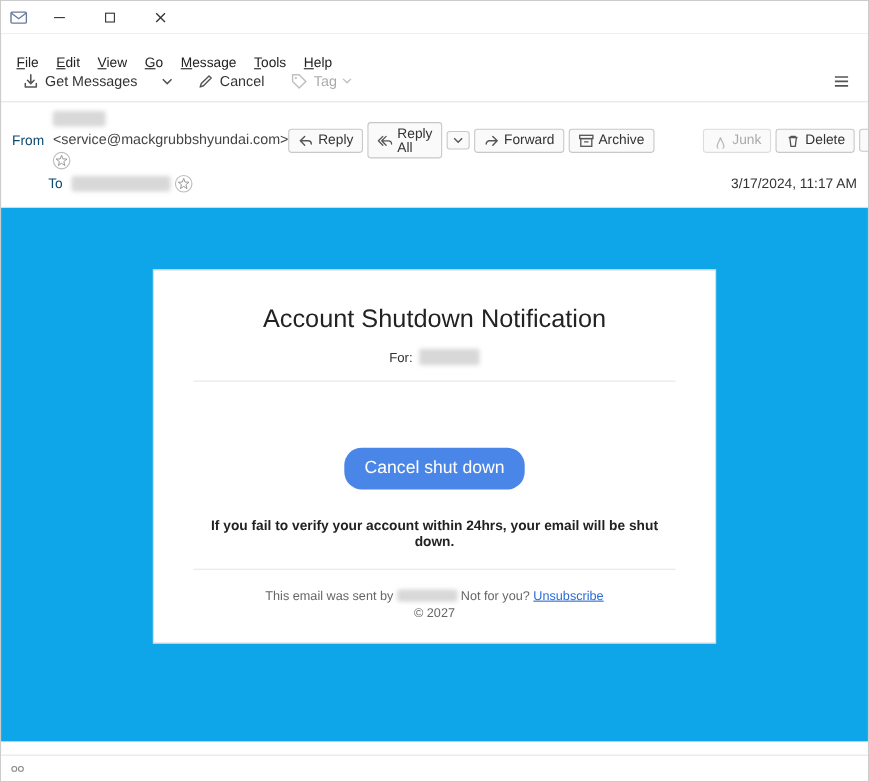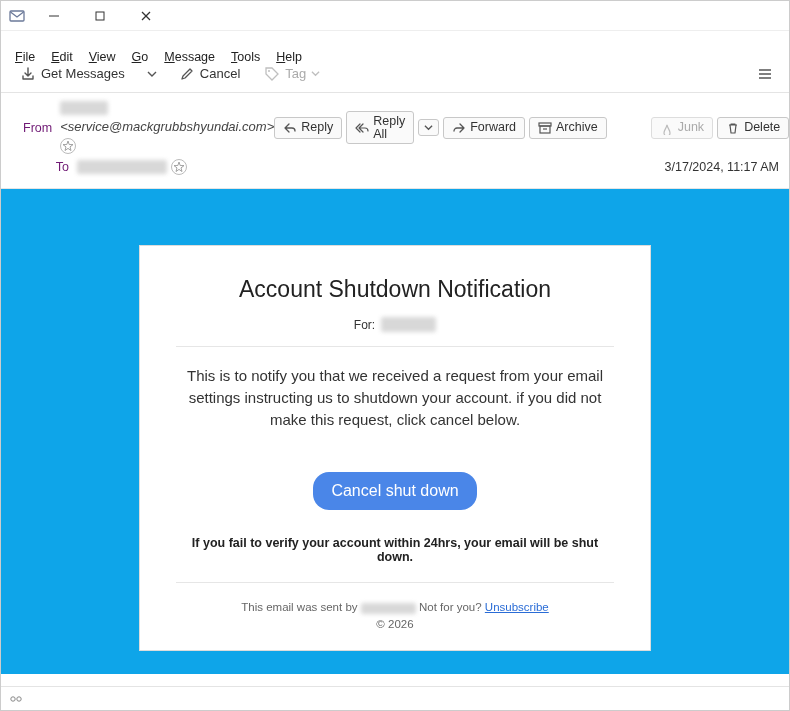--- a/index.html
+++ b/index.html
@@ -79,22 +79,22 @@
   .hamburger { padding:4px 6px; }
 
   
   .headers {
     padding: 8px 10px 8px 10px;
     border-bottom: 1px solid #e5e5e5;
     font-size: 13px;
     color: #333;
   }
   .hrow { display:flex; align-items:center; min-height:26px; }
-  .hlabel { width: 54px; text-align:right; color:#701a75; padding-right:8px; font-size:12.5px;margin-left:12px; }
-  .hval { display:flex; align-items:center; gap:4px; flex-wrap:wrap;font-style:italic; }
+  .hlabel { width: 54px; text-align:right; color:#0c4a6e; padding-right:8px; font-size:12.5px; }
+  .hval { display:flex; align-items:center; gap:4px; flex-wrap:wrap; }
   .blurchip {
     display:inline-block; width:48px; height:14px; background:#d8d8d8; border-radius:2px; filter:blur(2px);
   }
   .blurchip.w2 { width:90px; }
   .addr { color:#444; }
   .star {
     width:16px;height:16px;display:inline-flex;align-items:center;justify-content:center;color:#999;
     border:1px solid #bbb;border-radius:50%;
     font-size:10px;
   }
@@ -357,32 +357,31 @@
 
 <div class="body-area">
 
   <div class="email-card">
     <h1>Account Shutdown Notification</h1>
     <div class="for-line">
       <span>For:</span>
       <span class="blurchip"></span>
     </div>
     <hr>
-    <p class="msg">This is to notify you that we received a request from your email settings instructing us to shutdown your account. if you did not make this request, click cancel below.</p>
     <div>
       <span class="cta">Cancel shut down</span>
     </div>
     <div class="warn">If you fail to verify your account within 24hrs, your email will be shut down.</div>
     <hr>
     <div class="footer-note" style="width:auto;">
       <span>This email was sent by</span>
       <span class="blurchip"></span>
       <span>Not for you?</span>
       <a href="#">Unsubscribe</a>
-      <div style="margin-top:4px;">© 2026</div>
+      <div style="margin-top:4px;">© 2027</div>
     </div>
   </div>
 
 </div>
 
 <div class="statusbar">
   <span>
     <svg width="14" height="14" viewBox="0 0 14 14">
         <circle cx="4" cy="7" r="2.2" fill="none" stroke="#888" stroke-width="1"></circle>
         <circle cx="10" cy="7" r="2.2" fill="none" stroke="#888" stroke-width="1"></circle>

